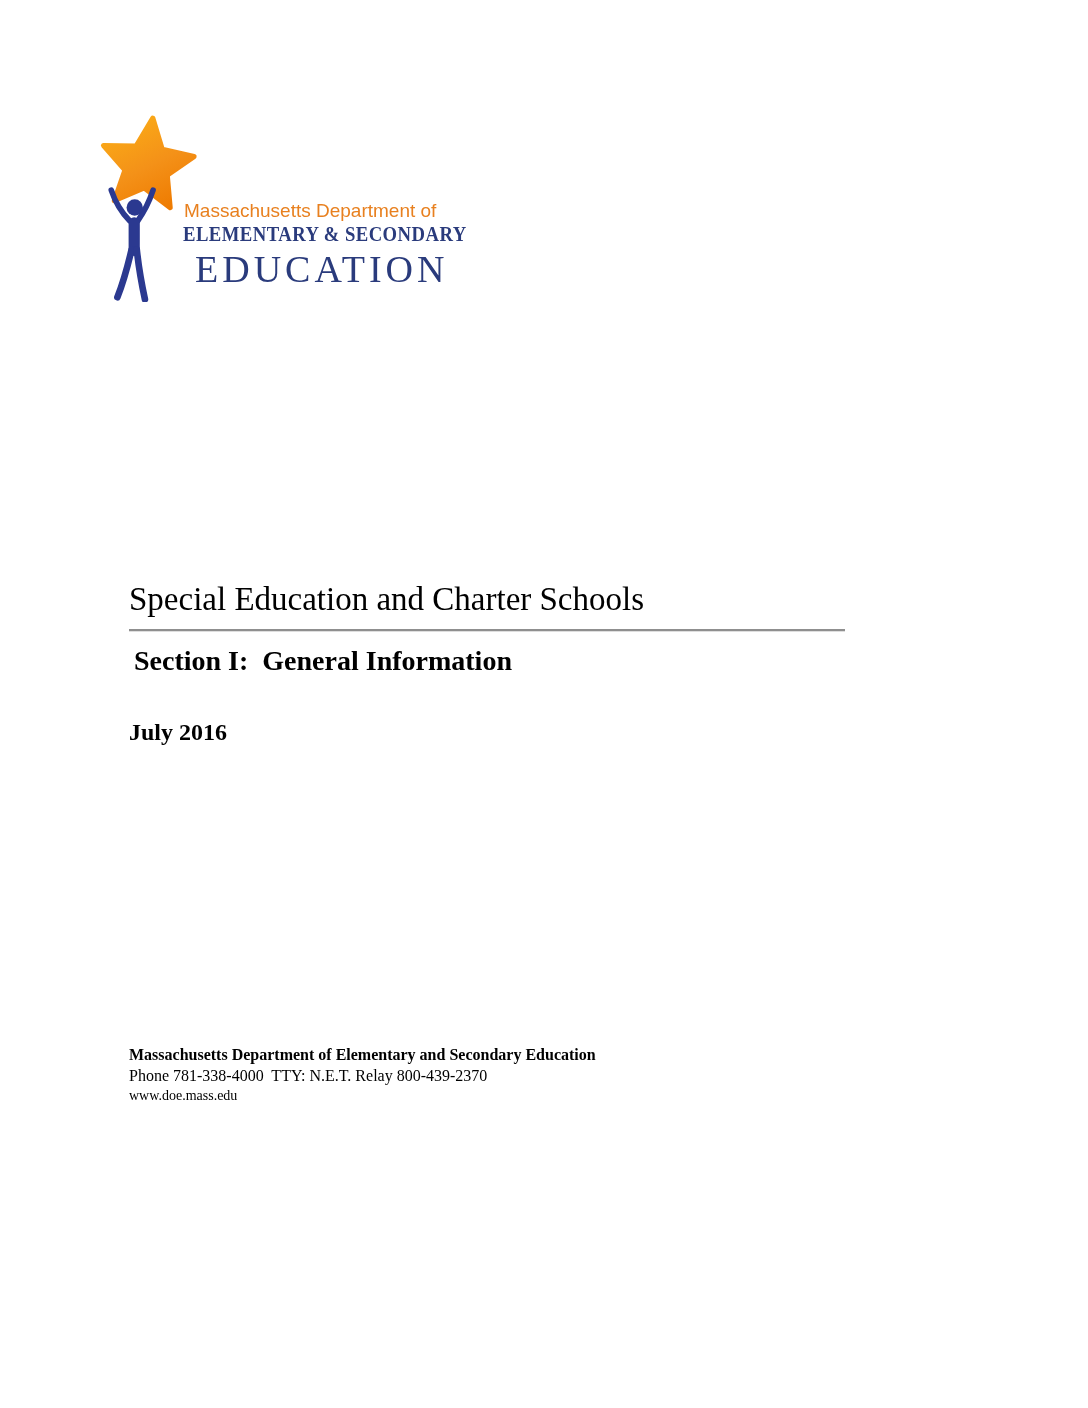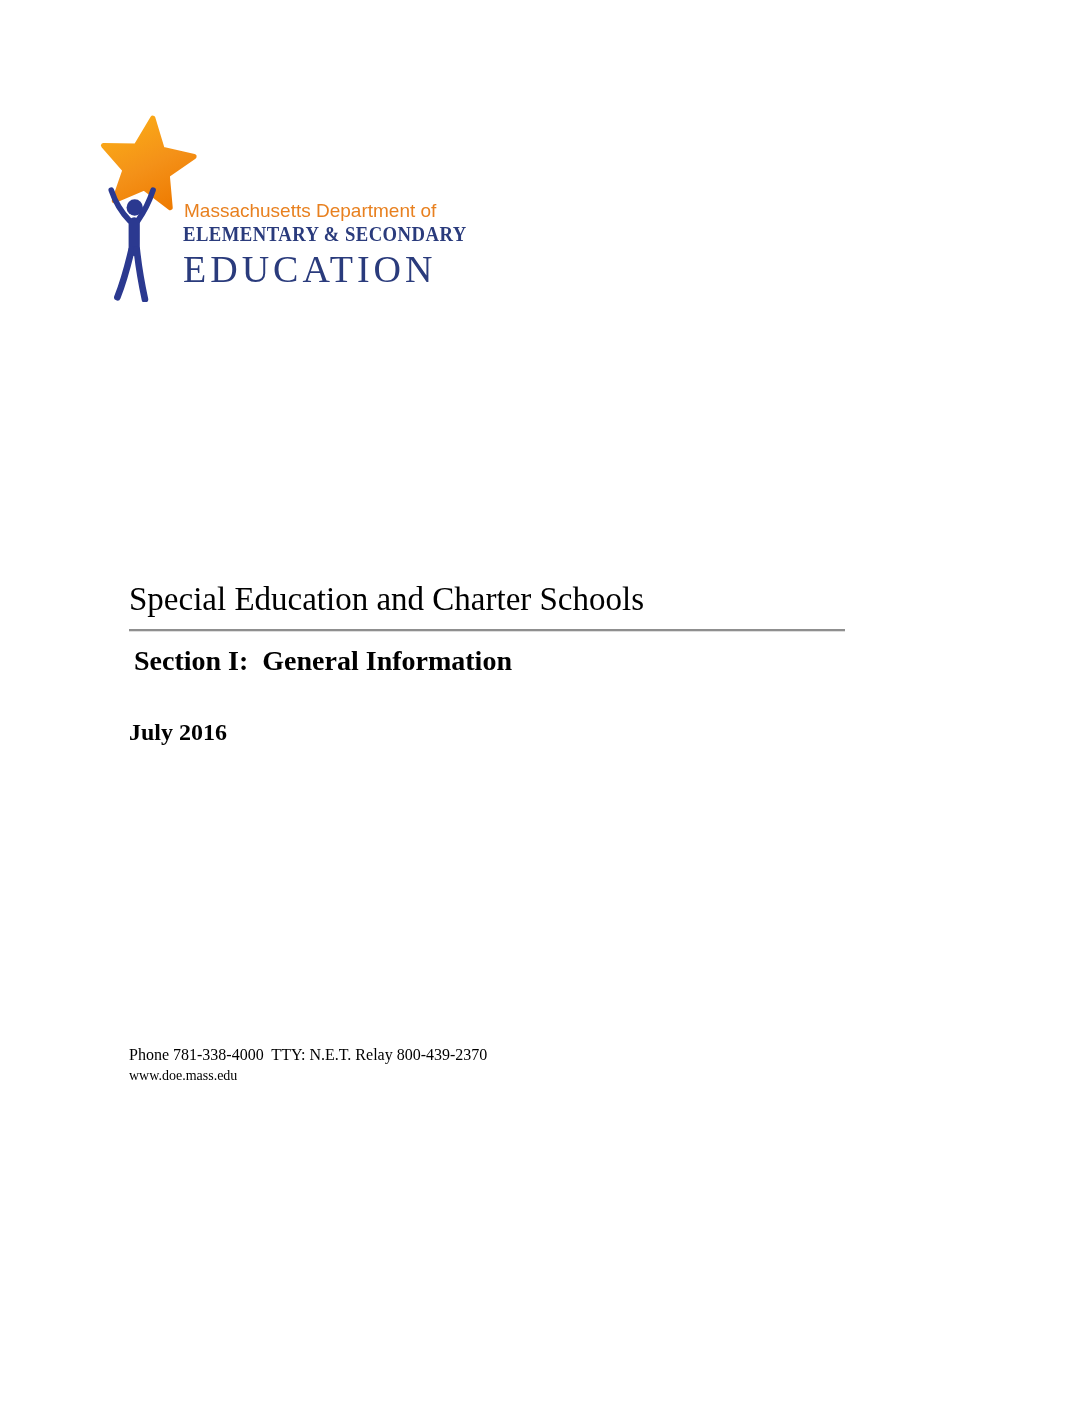--- a/index.html
+++ b/index.html
@@ -138,33 +138,34 @@
         <path d="M 54,76 C 50,88 44,99 39,106" stroke-width="5.5"></path>
         <circle cx="36" cy="93" r="8" stroke="none" fill="#2b3990"></circle>
         <path d="M 35.5,108 L 35.5,135" stroke-width="11"></path>
         <path d="M 33,134 C 29,151 25,166 19,181" stroke-width="6.5"></path>
         <path d="M 38,134 C 40,153 43,169 46,183" stroke-width="6.5"></path>
       </g>
     </svg>
     <div class="logo-text">
       <div class="logo-line1" style="color: rgb(232, 128, 31);">Massachusetts Department of</div>
       <div class="logo-line2" style="color: rgb(42, 59, 124);">ELEMENTARY &amp; SECONDARY</div>
-      <div class="logo-line3" style="color: rgb(42, 59, 124);">EDUCATION</div>
+      <div class="logo-line3" style="color: rgb(42, 59, 124); margin-left: 12px;">EDUCATION</div>
     </div>
   </div>
 
   <h1 class="doc-title">
     <br>
     <span>Special Education and Charter Schools</span>
   </h1>
 
   <div class="title-rule"></div>
 
   <h2 class="doc-section">Section I:  General Information</h2>
 
   <div class="doc-date">July 2016</div>
 
   <div class="footer">
+    <div class="footer-line bold">Massachusetts Department of Elementary and Secondary Education</div>
     <div class="footer-line">Phone 781-338-4000  TTY: N.E.T. Relay 800-439-2370</div>
     <div class="footer-line small">www.doe.mass.edu</div>
   </div>
 
 </div>
 
 </body></html>

